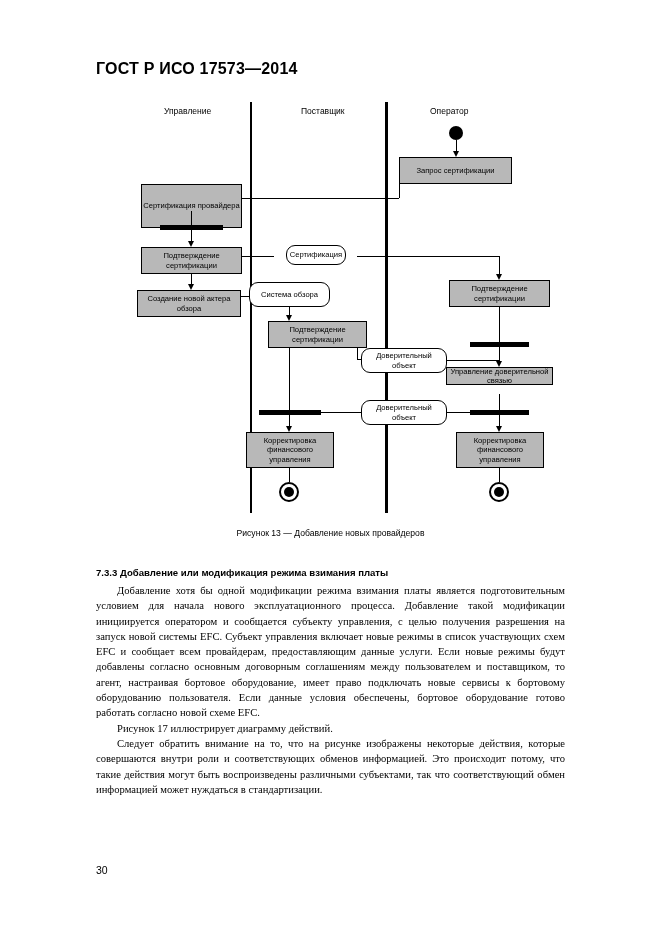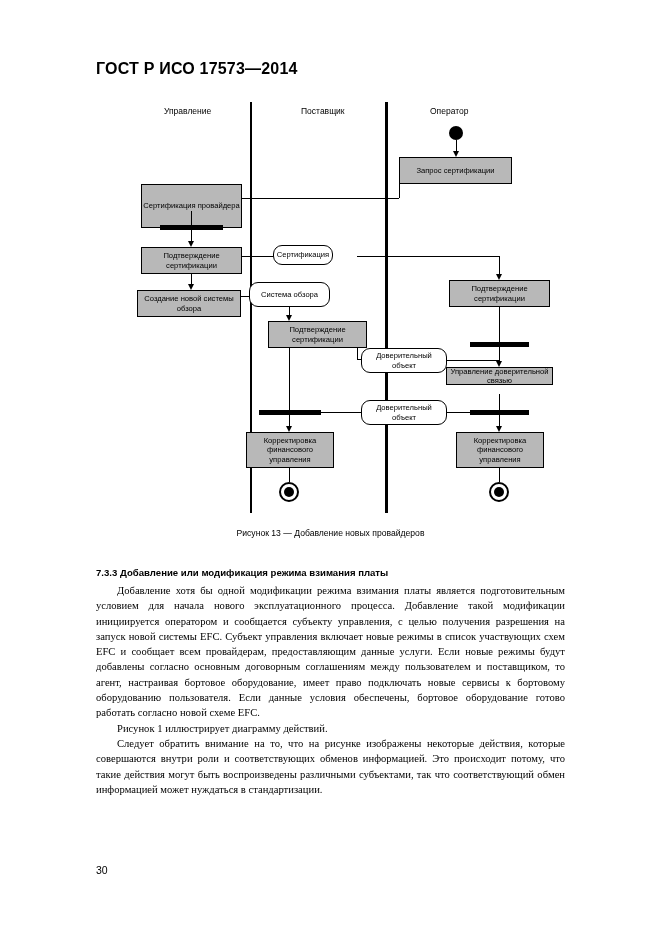--- a/index.html
+++ b/index.html
@@ -211,39 +211,39 @@
 
     <div class="line v" style="left:95px; top:115px; height:14px;"></div>
 
     <div class="bar" style="left:64px; top:129px; width:63px;"></div>
     <div class="line v" style="left:95px; top:134px; height:15px;"></div>
     <div class="arrow-down" style="left:91.5px; top:145px;"></div>
 
     <div class="node" style="left:45px; top:151px; width:101px; height:27px;">Подтверждение сертификации</div>
 
     <div class="line h" style="left:146px; top:160px; width:32px;"></div>
-    <div class="signal" style="left:177px; top:149px; width:60px; height:20px;">Сертификация</div>
+    <div class="signal" style="left:190px; top:149px; width:60px; height:20px;">Сертификация</div>
 
     <div class="line h" style="left:261px; top:160px; width:142px;"></div>
     <div class="line v" style="left:403px; top:160px; height:22px;"></div>
     <div class="arrow-down" style="left:399.5px; top:178px;"></div>
 
     <div class="node" style="left:353px; top:184px; width:101px; height:27px;">Подтверждение сертификации</div>
 
     <div class="line v" style="left:403px; top:211px; height:35px;"></div>
     <div class="bar" style="left:374px; top:246px; width:59px;"></div>
     <div class="line v" style="left:403px; top:251px; height:18px;"></div>
     <div class="arrow-down" style="left:399.5px; top:265px;"></div>
 
     <div class="node" style="left:350px; top:271px; width:107px; height:18px;">Управление доверительной связью</div>
 
     <div class="line v" style="left:95px; top:178px; height:14px;"></div>
     <div class="arrow-down" style="left:91.5px; top:188px;"></div>
 
-    <div class="node" style="left:41px; top:194px; width:104px; height:27px;">Создание новой системы обзора</div>
+    <div class="node" style="left:41px; top:194px; width:104px; height:27px;">Создание новой актера обзора</div>
 
     <div class="line h" style="left:145px; top:200px; width:8px;"></div>
     <div class="signal" style="left:153px; top:186px; width:81px; height:25px;">Система обзора</div>
     <div class="line v" style="left:193px; top:211px; height:11px;"></div>
     <div class="arrow-down" style="left:189.5px; top:219px;"></div>
 
     <div class="node" style="left:172px; top:225px; width:99px; height:27px;">Подтверждение сертификации</div>
 
     <div class="line v" style="left:261px; top:252px; height:11px;"></div>
     <div class="line h" style="left:261px; top:263px; width:4px;"></div>
@@ -275,18 +275,18 @@
     <div class="end-node" style="left:183px; top:386px;"></div>
     <div class="end-node" style="left:393px; top:386px;"></div>
   </div>
 
   <div class="figure-caption">Рисунок 13 — Добавление новых провайдеров</div>
 
   <div class="section-heading">7.3.3 Добавление или модификация режима взимания платы</div>
 
   <div class="body-text">
     <p>Добавление хотя бы одной модификации режима взимания платы является подготовительным условием для начала нового эксплуатационного процесса. Добавление такой модификации инициируется оператором и сообщается субъекту управления, с целью получения разрешения на запуск новой системы EFC. Субъект управления включает новые режимы в список участвующих схем EFC и сообщает всем провайдерам, предоставляющим данные услуги. Если новые режимы будут добавлены согласно основным договорным соглашениям между пользователем и поставщиком, то агент, настраивая бортовое оборудование, имеет право подключать новые сервисы к бортовому оборудованию пользователя. Если данные условия обеспечены, бортовое оборудование готово работать согласно новой схеме EFC.</p>
-    <p>Рисунок 1 иллюстрирует диаграмму действий.</p>
+    <p>Рисунок 17 иллюстрирует диаграмму действий.</p>
     <p>Следует обратить внимание на то, что на рисунке изображены некоторые действия, которые совершаются внутри роли и соответствующих обменов информацией. Это происходит потому, что такие действия могут быть воспроизведены различными субъектами, так что соответствующий обмен информацией может нуждаться в стандартизации.</p>
   </div>
 
   <div class="page-number">30</div>
 </div>
 
 </body></html>

